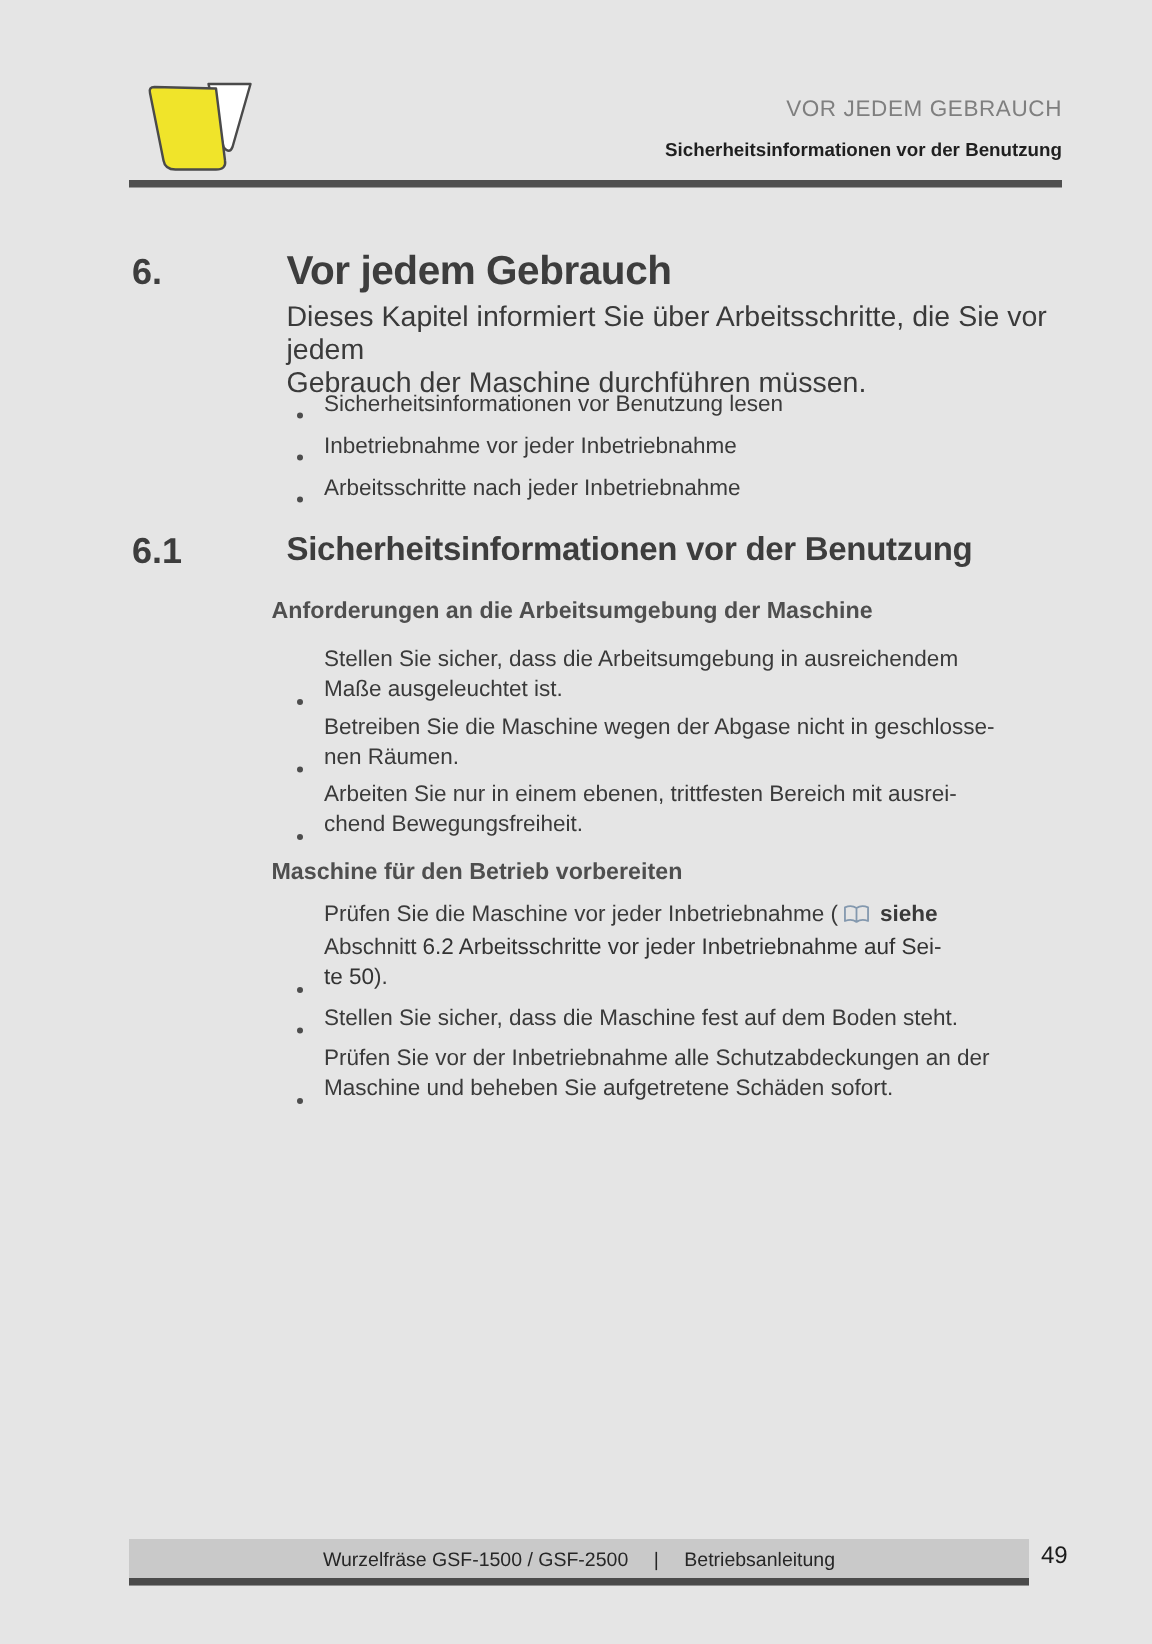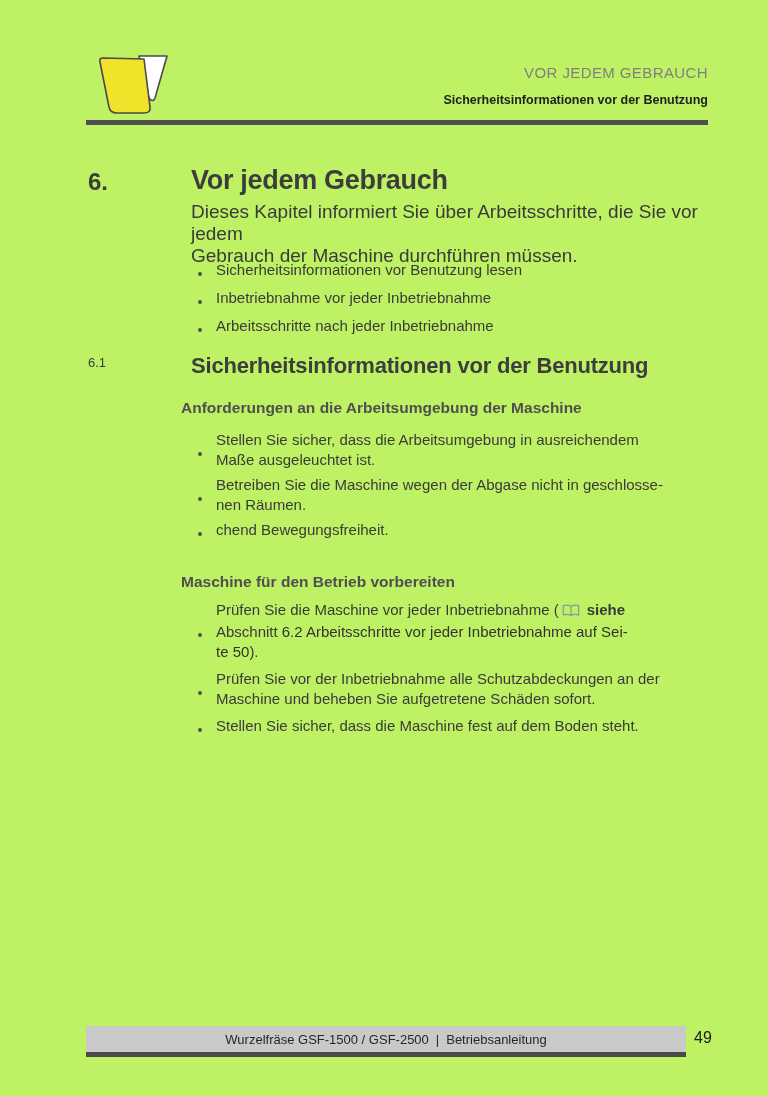--- a/index.html
+++ b/index.html
@@ -1,59 +1,59 @@
 <!DOCTYPE html>
 <html><head>
 <meta charset="utf-8">
 <style>
   html,body{margin:0;padding:0;background:#ffffff;}
   .page{
-    position:relative;width:768px;height:1096px;background:#bef264;overflow:hidden;
+    position:relative;width:768px;height:1096px;background:#e5e5e5;overflow:hidden;
     font-family:"Liberation Sans","DejaVu Sans",sans-serif;color:#3a3a3a;
   }
   
   .logo-box{position:absolute;left:92px;top:52px;width:78px;height:64px;}
   .hdr-chapter{position:absolute;right:60px;top:65px;font-size:15px;line-height:1;
     color:#7f7f7f;letter-spacing:0.4px;text-align:right;}
   .hdr-section{position:absolute;right:60px;top:94px;font-size:12.5px;line-height:1;
     font-weight:700;color:#1f1f1f;text-align:right;}
   .hdr-rule{position:absolute;left:86px;top:120px;width:622px;height:5px;background:#4f4f4f;}
   
   .chap-num{position:absolute;left:88px;top:170px;font-size:24px;line-height:1;font-weight:700;color:#3d3d3d;}
   .chap-title{position:absolute;left:191px;top:167px;font-size:27px;line-height:1;font-weight:700;
     color:#3d3d3d;letter-spacing:-0.3px;white-space:nowrap;}
   .intro{position:absolute;left:191px;top:201px;width:520px;font-size:19px;line-height:22px;}
   .intro .line{display:block;}
   
   .blist{position:absolute;left:191px;width:525px;font-size:15px;}
-  .blist .item{display:flex;align-items:center;}
+  .blist .item{display:flex;align-items:flex-end;}
   .blist .dot{flex:0 0 auto;width:4px;height:4px;border-radius:50%;background:#4d4d4d;
     margin:8px 14px 0 7px;}
   .blist .txt .line{display:block;white-space:nowrap;}
   .list-a{top:260px;}
   .list-a .item{margin-bottom:9px;line-height:19px;}
   .list-b{top:430px;}
   .list-b .item{margin-bottom:5px;line-height:20px;}
   .list-c{top:600px;}
   .list-c .item{margin-bottom:7px;line-height:20px;}
   b.xref{font-weight:400;color:#333333;}
   .ml{margin-left:4px;font-weight:bold;}
   .book-icon{display:inline-block;vertical-align:-2px;margin:0 3px;}
   
-  .sec-num{position:absolute;left:88px;top:356px;font-size:13px;line-height:1;font-weight:400;color:#3d3d3d;}
+  .sec-num{position:absolute;left:88px;top:356px;font-size:24px;line-height:1;font-weight:700;color:#3d3d3d;}
   .sec-title{position:absolute;left:191px;top:355px;font-size:22px;line-height:1;font-weight:700;
     color:#3d3d3d;letter-spacing:-0.2px;white-space:nowrap;}
   .subhead{position:absolute;left:181px;font-size:15.5px;line-height:1;font-weight:700;
     color:#4f4f4f;white-space:nowrap;}
   .subhead-1{top:400px;}
   .subhead-2{top:574px;}
   
   .footer-bar{position:absolute;left:86px;top:1026px;width:600px;height:26px;background:#c9c9c9;
     border-bottom:5px solid #4a4a4a;display:flex;align-items:center;justify-content:center;
-    gap:7px;font-size:13px;color:#262626;}
+    gap:17px;font-size:13px;color:#262626;}
   .page-num{position:absolute;left:694px;top:1030px;font-size:16px;line-height:1;color:#1c1c1c;}
 </style>
 </head>
 <body>
 
 <div class="page">
 
   <div class="logo-box">
     <svg width="78" height="64" viewBox="0 0 78 64">
       <path d="M47,4 L75,4 L63,46 Q61,51 57,46 Z" fill="#ffffff" stroke="#4a4a4a" stroke-width="1.6" stroke-linejoin="round"></path>
@@ -109,20 +109,21 @@
     <div class="item">
       <span class="dot"></span>
       <div class="txt">
         <span class="line">Betreiben Sie die Maschine wegen der Abgase nicht in geschlosse-</span>
         <span class="line">nen Räumen.</span>
       </div>
     </div>
     <div class="item">
       <span class="dot"></span>
       <div class="txt">
+        <span class="line">Arbeiten Sie nur in einem ebenen, trittfesten Bereich mit ausrei-</span>
         <span class="line">chend Bewegungsfreiheit.</span>
       </div>
     </div>
   </div>
 
   <div class="subhead subhead-2">Maschine für den Betrieb vorbereiten</div>
 
   <div class="blist list-c">
     <div class="item">
       <span class="dot"></span>
@@ -136,28 +137,28 @@
           <span>Abschnitt</span><b class="xref ml">6.2 Arbeitsschritte vor jeder Inbetriebnahme auf Sei-</b>
         </span>
         <span class="line">
           <b class="xref">te 50</b><span>).</span>
         </span>
       </div>
     </div>
     <div class="item">
       <span class="dot"></span>
       <div class="txt">
-        <span class="line">Prüfen Sie vor der Inbetriebnahme alle Schutzabdeckungen an der</span>
-        <span class="line">Maschine und beheben Sie aufgetretene Schäden sofort.</span>
+        <span class="line">Stellen Sie sicher, dass die Maschine fest auf dem Boden steht.</span>
       </div>
     </div>
     <div class="item">
       <span class="dot"></span>
       <div class="txt">
-        <span class="line">Stellen Sie sicher, dass die Maschine fest auf dem Boden steht.</span>
+        <span class="line">Prüfen Sie vor der Inbetriebnahme alle Schutzabdeckungen an der</span>
+        <span class="line">Maschine und beheben Sie aufgetretene Schäden sofort.</span>
       </div>
     </div>
   </div>
 
   <div class="footer-bar">
     <span>Wurzelfräse GSF-1500 / GSF-2500</span>
     <span>|</span>
     <span>Betriebsanleitung</span>
   </div>
   <div class="page-num">49</div>

